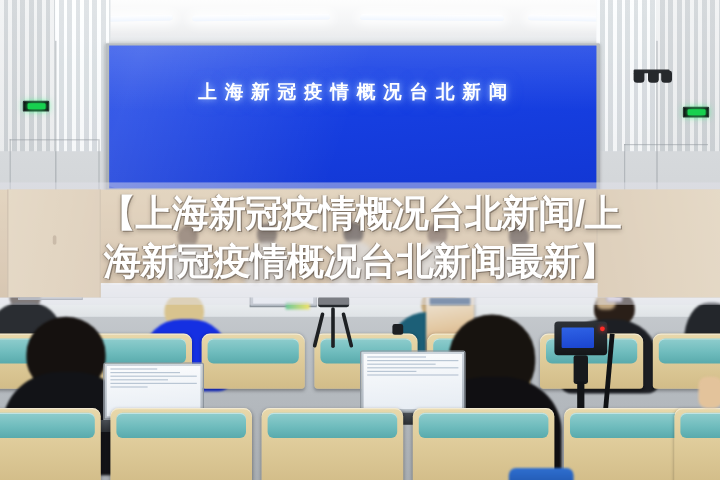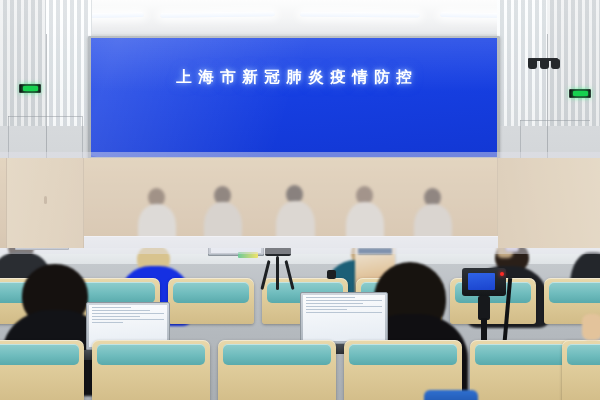--- a/index.html
+++ b/index.html
@@ -201,21 +201,21 @@
     </div>
 
   <div class="spotrail"></div>
   <div class="spot sp1"></div>
   <div class="spot sp2"></div>
   <div class="spot sp3"></div>
 
   <div class="screen-frame"></div>
   <div class="screen">
     <div class="screen-glow"></div>
-    <div class="led-l1">上海市新冠肺炎疫情防控</div>
+    <div class="led-l1">上海新冠疫情概况台北新闻</div>
   </div>
 
   <div class="dais"></div>
   <div class="dais-door"></div>
   <div class="dais-knob"></div>
   <div class="dais-door2"></div>
 
   <div class="p-head" style="left:148px; top:188px; width:17px; height:19px; background:#6a4f33;"></div>
   <div class="panelist" style="left:138px; top:204px; width:38px; height:36px; background:#d9d3c6;"></div>
   <div class="p-head" style="left:214px; top:186px; width:17px; height:19px; background:#4d3a28;"></div>
@@ -372,14 +372,18 @@
         <div class="pad"></div>
       </div>
 
     <div style="position:absolute;left:424px;top:142px;width:54px;height:20px;border-radius:6px;
                 background:linear-gradient(180deg,#2f6fd0,#1b4ea3);filter:blur(1px);"></div>
     <div style="position:absolute;left:582px;top:66px;width:20px;height:26px;border-radius:7px;
                 background:#e3c39b;filter:blur(1.1px);"></div>
   </div>
 
   <div class="veil"></div>
+  <div class="caption">
+    <span class="ln">【上海新冠疫情概况台北新闻/上</span>
+    <span class="ln">海新冠疫情概况台北新闻最新】</span>
+  </div>
 
 </div>
 
 </body></html>

